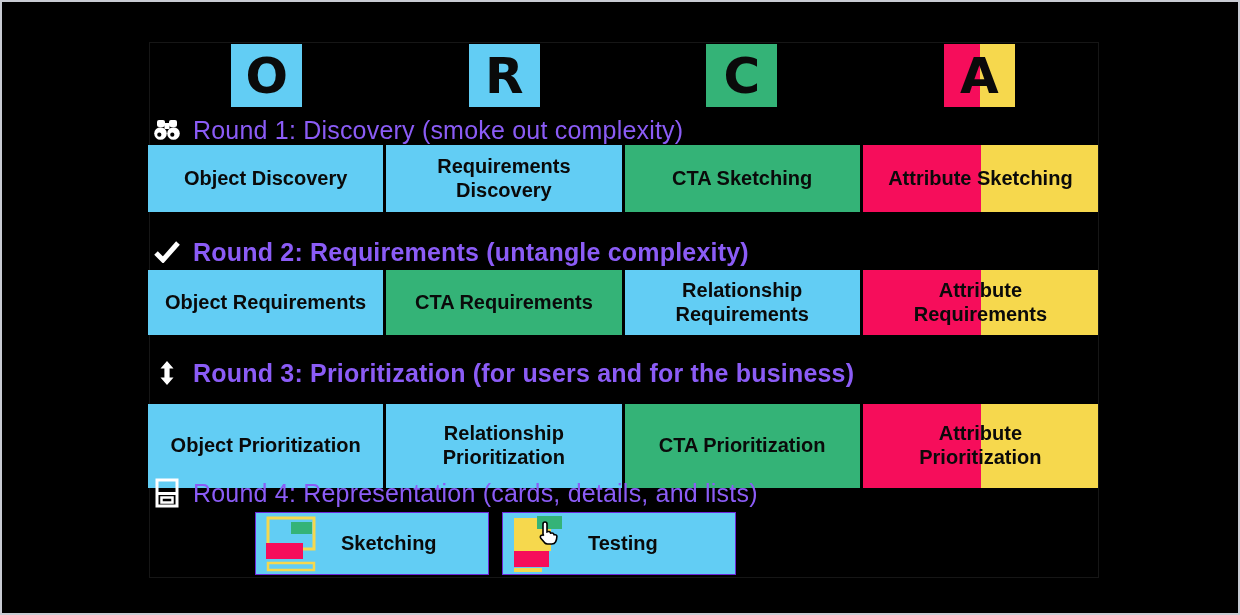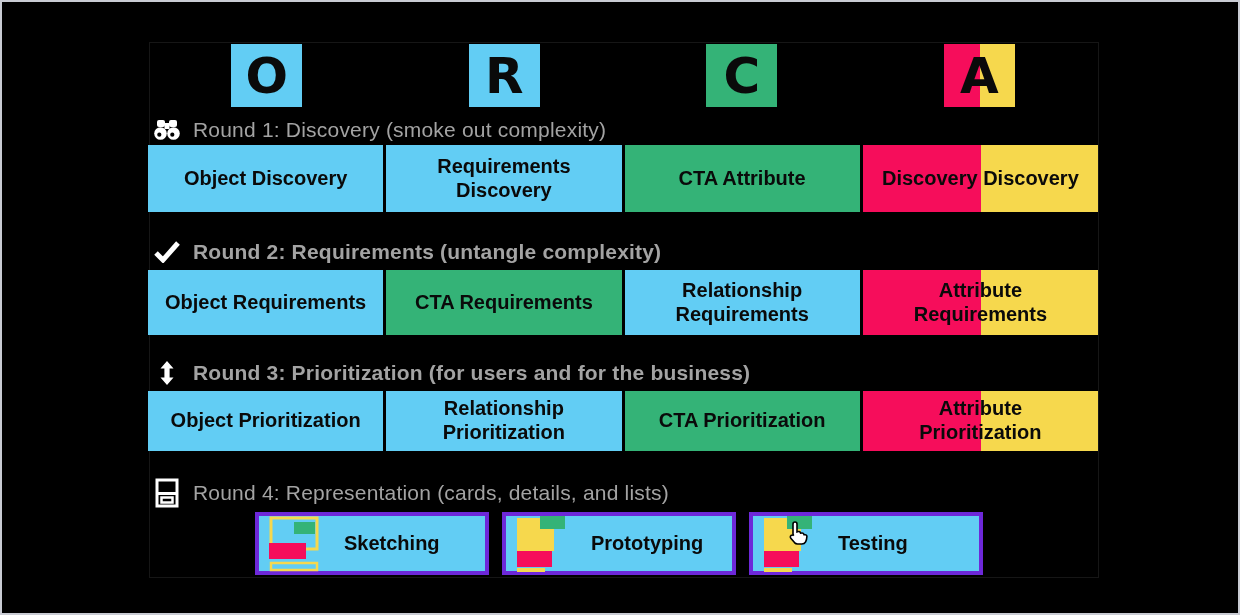--- a/index.html
+++ b/index.html
@@ -14,35 +14,35 @@
   .letter-box{
     width:71px;height:63px;margin:0 auto;display:flex;align-items:center;justify-content:center;
     font-family:"DejaVu Sans","Liberation Sans",sans-serif;font-weight:700;font-size:50px;color:#0a0a0a;
   }
   .bg-blue{background:#62cdf4;}
   .bg-green{background:#34b377;}
   .bg-split{background:linear-gradient(90deg,#f60d5b 0 50%,#f6d84d 50% 100%);}
   
   .round-heading{
     position:absolute;left:150px;height:28px;display:flex;align-items:center;gap:11px;
-    color:#a3a3a3;font-size:21px;letter-spacing:.2px;white-space:nowrap;
+    color:#8b5cf6;font-size:25px;letter-spacing:.2px;white-space:nowrap;
   }
   .rh1{top:114px;} .rh2{top:236px;font-weight:bold;} .rh3{top:357px;font-weight:bold;} .rh4{top:477px;justify-content:space-between;}
   .round-heading .icn{display:flex;align-items:center;justify-content:center;width:30px;}
   
   .cells-row{position:absolute;left:146px;width:950px;display:grid;grid-template-columns:repeat(4,1fr);gap:3px;}
-  .row1{top:143px;height:67px;} .row2{top:268px;height:65px;} .row3{top:389px;height:60px;}
+  .row1{top:143px;height:67px;} .row2{top:268px;height:65px;} .row3{top:402px;height:84px;}
   .cell{
     display:flex;align-items:center;justify-content:center;text-align:center;
     font-weight:700;font-size:20px;line-height:1.18;color:#0a0a0a;padding:0 14px;box-sizing:border-box;
   }
   
   .activities{position:absolute;left:253px;top:510px;display:flex;gap:13px;}
   .activity{
-    width:234px;height:63px;background:#62cdf4;border:4px solid #6d28d9;box-sizing:border-box;
+    width:234px;height:63px;background:#62cdf4;border:1px solid #6d28d9;box-sizing:border-box;
     display:flex;align-items:center;gap:16px;padding-left:9px;
     font-weight:700;font-size:20px;color:#0a0a0a;
   }
   .activity svg{flex:0 0 auto;display:block;}
 </style>
 </head>
 <body>
 
 <div class="canvas">
   <div class="faint-frame"></div>
@@ -72,22 +72,22 @@
         <circle cx="20.5" cy="14.5" r="6.3" fill="#fff"></circle>
         <circle cx="6.3" cy="15.7" r="2.1" fill="#000"></circle>
         <circle cx="19.3" cy="15.7" r="2.1" fill="#000"></circle>
       </svg>
     </span>
     <span>Round 1: Discovery (smoke out complexity)</span>
   </div>
   <div class="cells-row row1">
     <div class="cell bg-blue">Object Discovery</div>
     <div class="cell bg-blue">Requirements Discovery</div>
-    <div class="cell bg-green">CTA Attribute</div>
-    <div class="cell bg-split">Discovery Discovery</div>
+    <div class="cell bg-green">CTA Sketching</div>
+    <div class="cell bg-split">Attribute Sketching</div>
   </div>
 
   <div class="round-heading rh2">
     <span class="icn">
       <svg width="26" height="22" viewBox="0 0 26 22">
         <path d="M2 12 L9 19 L24 2" fill="none" stroke="#fff" stroke-width="5"></path>
       </svg>
     </span>
     <span>Round 2: Requirements (untangle complexity)</span>
   </div>
@@ -128,29 +128,20 @@
     <div class="activity">
       <svg width="60" height="57" viewBox="0 0 60 57">
         <rect x="3" y="3" width="46" height="31" fill="none" stroke="#f6d84d" stroke-width="3"></rect>
         <rect x="26" y="7" width="21" height="12" fill="#34b377"></rect>
         <rect x="1" y="28" width="37" height="16" fill="#f60d5b"></rect>
         <rect x="3" y="48" width="46" height="7" fill="none" stroke="#f6d84d" stroke-width="2.5"></rect>
       </svg>
       <span>Sketching</span>
     </div>
 
-    <div class="activity">
-      <svg width="60" height="57" viewBox="0 0 60 57">
-        <rect x="2" y="3" width="37" height="33" fill="#f6d84d"></rect>
-        <rect x="25" y="1" width="25" height="13" fill="#34b377"></rect>
-        <rect x="2" y="36" width="35" height="16" fill="#f60d5b"></rect>
-        <rect x="2" y="53" width="28" height="4" fill="#f6d84d"></rect>
-      </svg>
-      <span>Prototyping</span>
-    </div>
 
     <div class="activity">
       <svg width="60" height="57" viewBox="0 0 60 57">
         <rect x="2" y="3" width="37" height="33" fill="#f6d84d"></rect>
         <rect x="25" y="1" width="25" height="13" fill="#34b377"></rect>
         <rect x="2" y="36" width="35" height="16" fill="#f60d5b"></rect>
         <rect x="2" y="53" width="28" height="4" fill="#f6d84d"></rect>
         <g transform="translate(26,6)">
           <path d="M7 1 C8.1 1 9 1.9 9 3 L9 11 L10.4 10.6 C11.3 10.3 12.3 10.9 12.5 11.8 L12.6 12.2 L14 12 C14.9 11.9 15.8 12.5 15.9 13.4 L16 13.7 L17.2 13.7 C18.2 13.7 19 14.5 18.9 15.5 C18.8 17.6 18.4 19.4 17.6 20.8 C16.9 22.2 15.4 23 13.8 23 L9.6 23 C8.4 23 7.3 22.5 6.5 21.6 L2.8 17.2 C2.1 16.4 2.2 15.2 3 14.5 C3.8 13.9 4.9 13.9 5.6 14.6 L5 13 L5 3 C5 1.9 5.9 1 7 1 Z" fill="#fff" stroke="#000" stroke-width="1.6"></path>
         </g>

